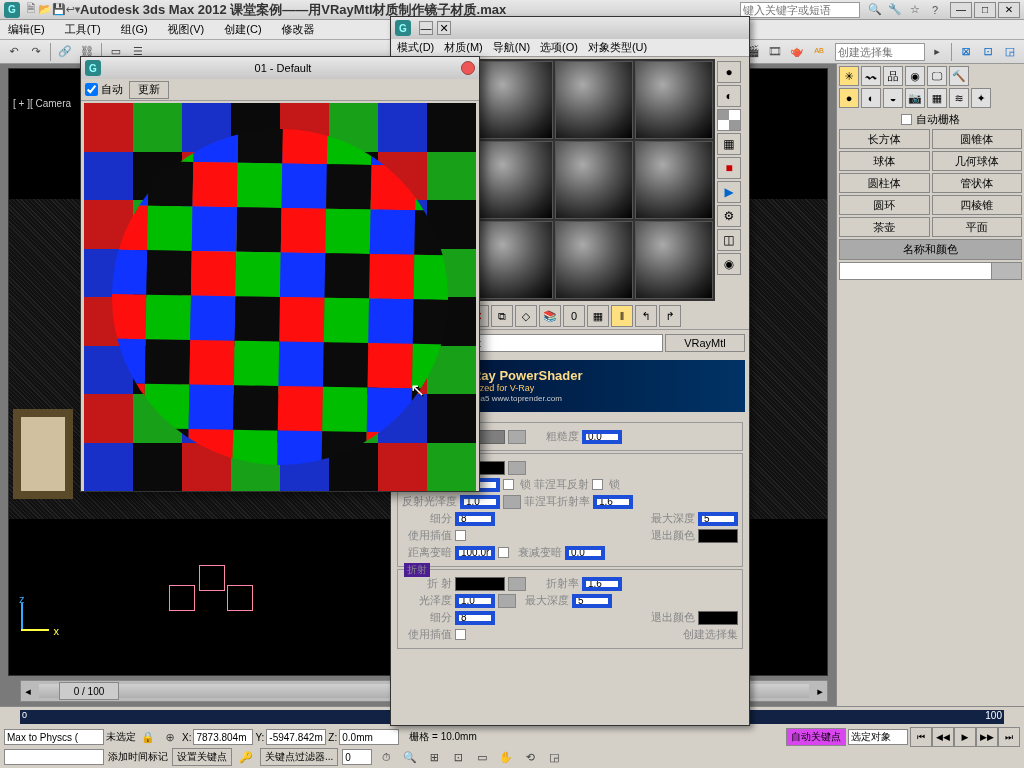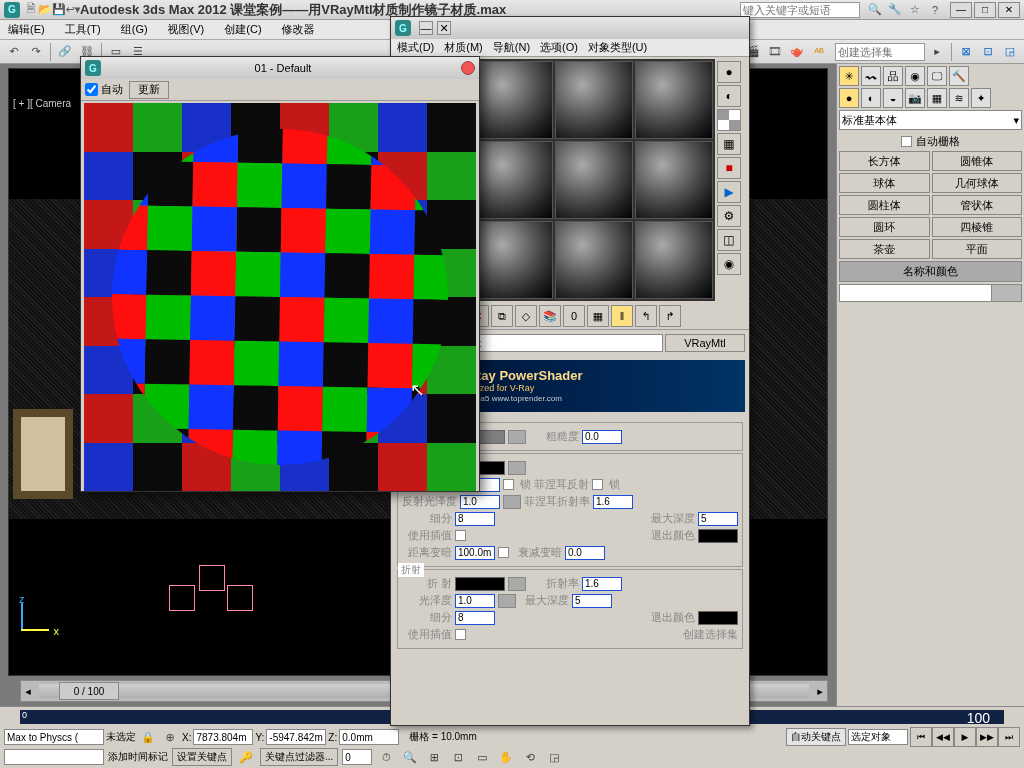--- a/index.html
+++ b/index.html
@@ -76,25 +76,25 @@
 .mat-name-row { display:flex; gap:2px; padding:2px 4px; align-items:center; }
 .mat-name-input { flex:1; height:18px; border:1px solid #888; background:#fff; padding:0 4px; }
 .mat-type-btn { width:80px; height:18px; border:1px solid #888; background:#d4d0c8; display:flex;align-items:center;justify-content:center;cursor:pointer; }
 .vray-banner { margin: 4px; height: 52px; background: linear-gradient(90deg,#001133,#003366); display:flex;align-items:center;padding:0 8px;color:#fff; }
 .vray-logo { font-size:20px; font-style:italic; font-weight:bold; color:#8bf; }
 .vray-text { margin-left: 4px; font-size:13px; color:#fd8; font-weight:bold; }
 .vray-sub { font-size:9px; color:#fc6; }
 .vray-sub2 { font-size:8px; color:#ccc; }
 .mat-params { padding: 4px 6px; }
 .mat-group { border:1px solid #999; margin:2px 0; padding:4px; position:relative; }
-.mat-group-lbl { position:absolute; top:-7px; left:0; background:#ffffff; padding:0 3px; font-size:10px; color:#888; }
+.mat-group-lbl { position:absolute; top:-7px; left:6px; background:#4c1d95; padding:0 3px; font-size:10px; color:#888; }
 .mat-row { display:flex; align-items:center; gap:3px; margin:2px 0; font-size:10px; }
 .mat-lbl { color:#888; min-width:50px; text-align:right; }
 .mat-swatch { width:50px; height:14px; border:1px solid #666; }
-.mat-spinner { width:40px; height:14px; border:1px solid #1d4ed8; background:#fff; padding:0 2px; font-size:10px; }
+.mat-spinner { width:40px; height:14px; border:4px solid #1d4ed8; background:#fff; padding:0 2px; font-size:10px; }
 .mat-check { width:11px; height:11px; border:1px solid #888; background:#fff; }
 .mat-small-sw { width:18px; height:14px; border:1px solid #888; background:#aaa; }
 
 
 .preview-win { position: absolute; left: 80px; top: 56px; width: 400px; height: 436px; background: #d4d0c8; border: 1px solid #333; box-shadow: 4px 4px 10px rgba(0,0,0,0.5); z-index: 20; }
 .pw-title { height: 22px; background: linear-gradient(#e8e8e8,#c8c8c8); display:flex;align-items:center; padding: 0 4px; gap: 4px; }
 .pw-title-text { flex:1; text-align:center; font-size:11px; }
 .pw-close { width:14px; height:14px; border-radius:50%; background:#e55; border:1px solid #944; cursor:pointer; }
 .pw-toolbar { height: 22px; display:flex; align-items:center; padding: 0 4px; gap: 6px; border-bottom:1px solid #999; }
 .pw-auto { display:flex; align-items:center; gap:3px; }
@@ -215,24 +215,20 @@
   </div>
   <div class="rp-toprow">
     <div class="rp-icon active">●</div>
     <div class="rp-icon">◐</div>
     <div class="rp-icon">◒</div>
     <div class="rp-icon">📷</div>
     <div class="rp-icon">▦</div>
     <div class="rp-icon">≋</div>
     <div class="rp-icon">✦</div>
   </div>
-  <div class="rp-dropdown">
-    <span>标准基本体</span>
-      <span>▾</span>
-  </div>
   <div class="rp-checkbox-row">
     <div class="mat-check"></div>
     <span>自动栅格</span>
   </div>
   <div class="rp-btn-grid">
     <div class="rp-btn">长方体</div>
     <div class="rp-btn">圆锥体</div>
     <div class="rp-btn">球体</div>
     <div class="rp-btn">几何球体</div>
     <div class="rp-btn">圆柱体</div>
@@ -247,38 +243,38 @@
     <div style="flex:1"></div>
       <div class="rp-color-sw"></div>
   </div>
 </div>
 
 <div class="bottom-bar">
   <div class="btm-row">
     <div style="width:14px"></div>
     <div class="btm-ruler">
       <span style="position:absolute;left:2px;top:0;color:#fff;font-size:9px">0</span>
-      <span style="position:absolute;right:14px;top:0;color:#fff;font-size:14px">100</span>
+      <span style="position:absolute;right:2px;top:0;color:#fff;font-size:10px">100</span>
     </div>
     <div style="width:14px"></div>
   </div>
   <div class="btm-row">
     <input class="btm-input w100" value="Max to Physcs (" style="">
     <span class="btm-label">未选定</span>
     <div class="tool-btn">🔒</div>
     <div class="tool-btn">⊕</div>
     <span class="btm-label">X:</span>
     <input class="btm-input w60" value="7873.804m" style="">
     <span class="btm-label">Y:</span>
     <input class="btm-input w60" value="-5947.842m" style="">
     <span class="btm-label">Z:</span>
     <input class="btm-input w60" value="0.0mm" style="">
     <span class="btm-label" style="margin-left:8px">栅格 = 10.0mm</span>
     <div style="flex:1"></div>
-    <div class="btm-btn" style="background:#e5e5e5">自动关键点</div>
+    <div class="btm-btn" style="background:#d946ef">自动关键点</div>
     <input class="btm-input w60" value="选定对象" style="">
     <div class="play-btns">
       <div class="play-btn">⏮</div>
       <div class="play-btn">◀◀</div>
       <div class="play-btn">▶</div>
       <div class="play-btn">▶▶</div>
       <div class="play-btn">⏭</div>
     </div>
   </div>
   <div class="statusbar">

